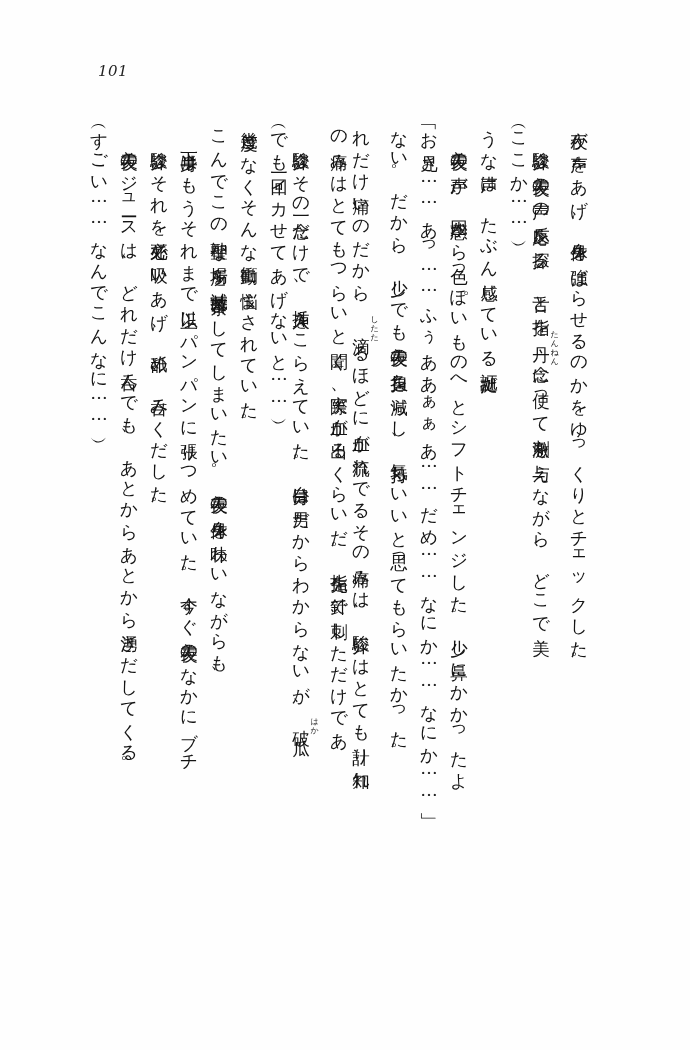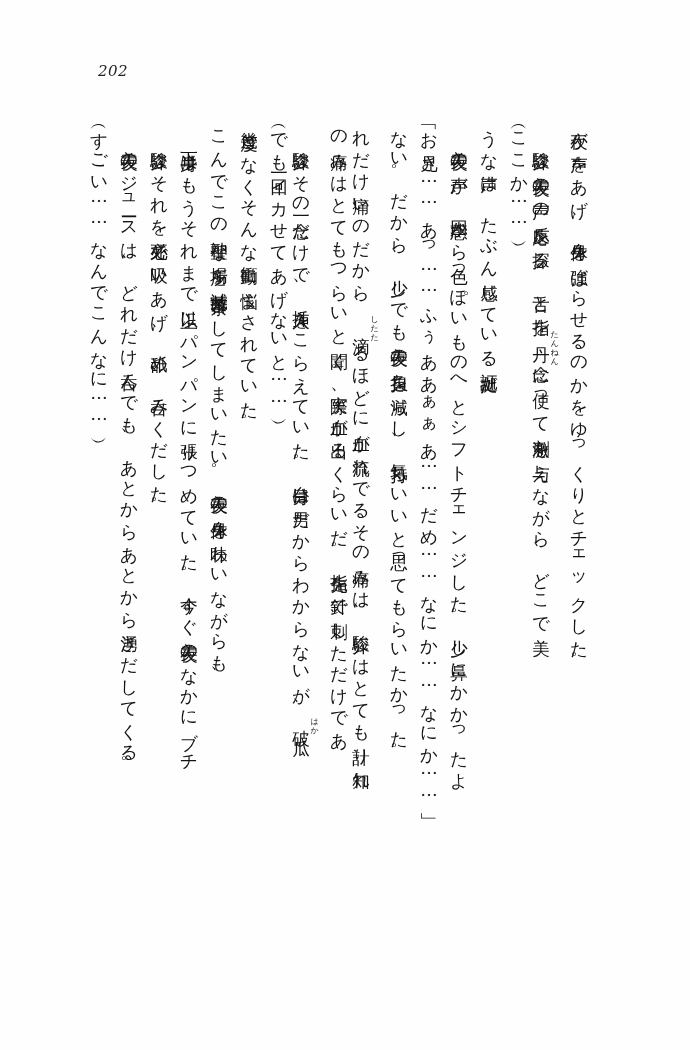--- a/index.html
+++ b/index.html
@@ -69,21 +69,21 @@
     font-size: 8px;
     letter-spacing: 0px;
     color: #141414;
   }
 </style>
 </head>
 <body>
 
 <div class="page">
 
-  <div class="page-number">202</div>
+  <div class="page-number">101</div>
 
   <div class="text-block">
     <div class="column">（すごい……なんでこんなに……）</div>
     <div class="column">　美夜のジュースは、どれだけ呑んでも、あとからあとから湧きだしてくる。</div>
     <div class="column">　駿介はそれを必死で吸いあげ、舐め、呑みくだした。</div>
     <div class="column">　下半身はもうそれまで以上にパンパンに張りつめていた。今すぐ美夜のなかにブチ</div>
     <div class="column">こんでこの神聖な場所を滅茶苦茶にしてしまいたい。美夜の身体を味わいながらも、</div>
     <div class="column">幾度となくそんな衝動に悩まされていた。</div>
     <div class="column">（でも一回イカせてあげないと……）</div>
     <div class="column">　駿介はその一念だけで、挿入をこらえていた。自分は男だからわからないが、<ruby>破瓜<rt>はか</rt></ruby></div>

